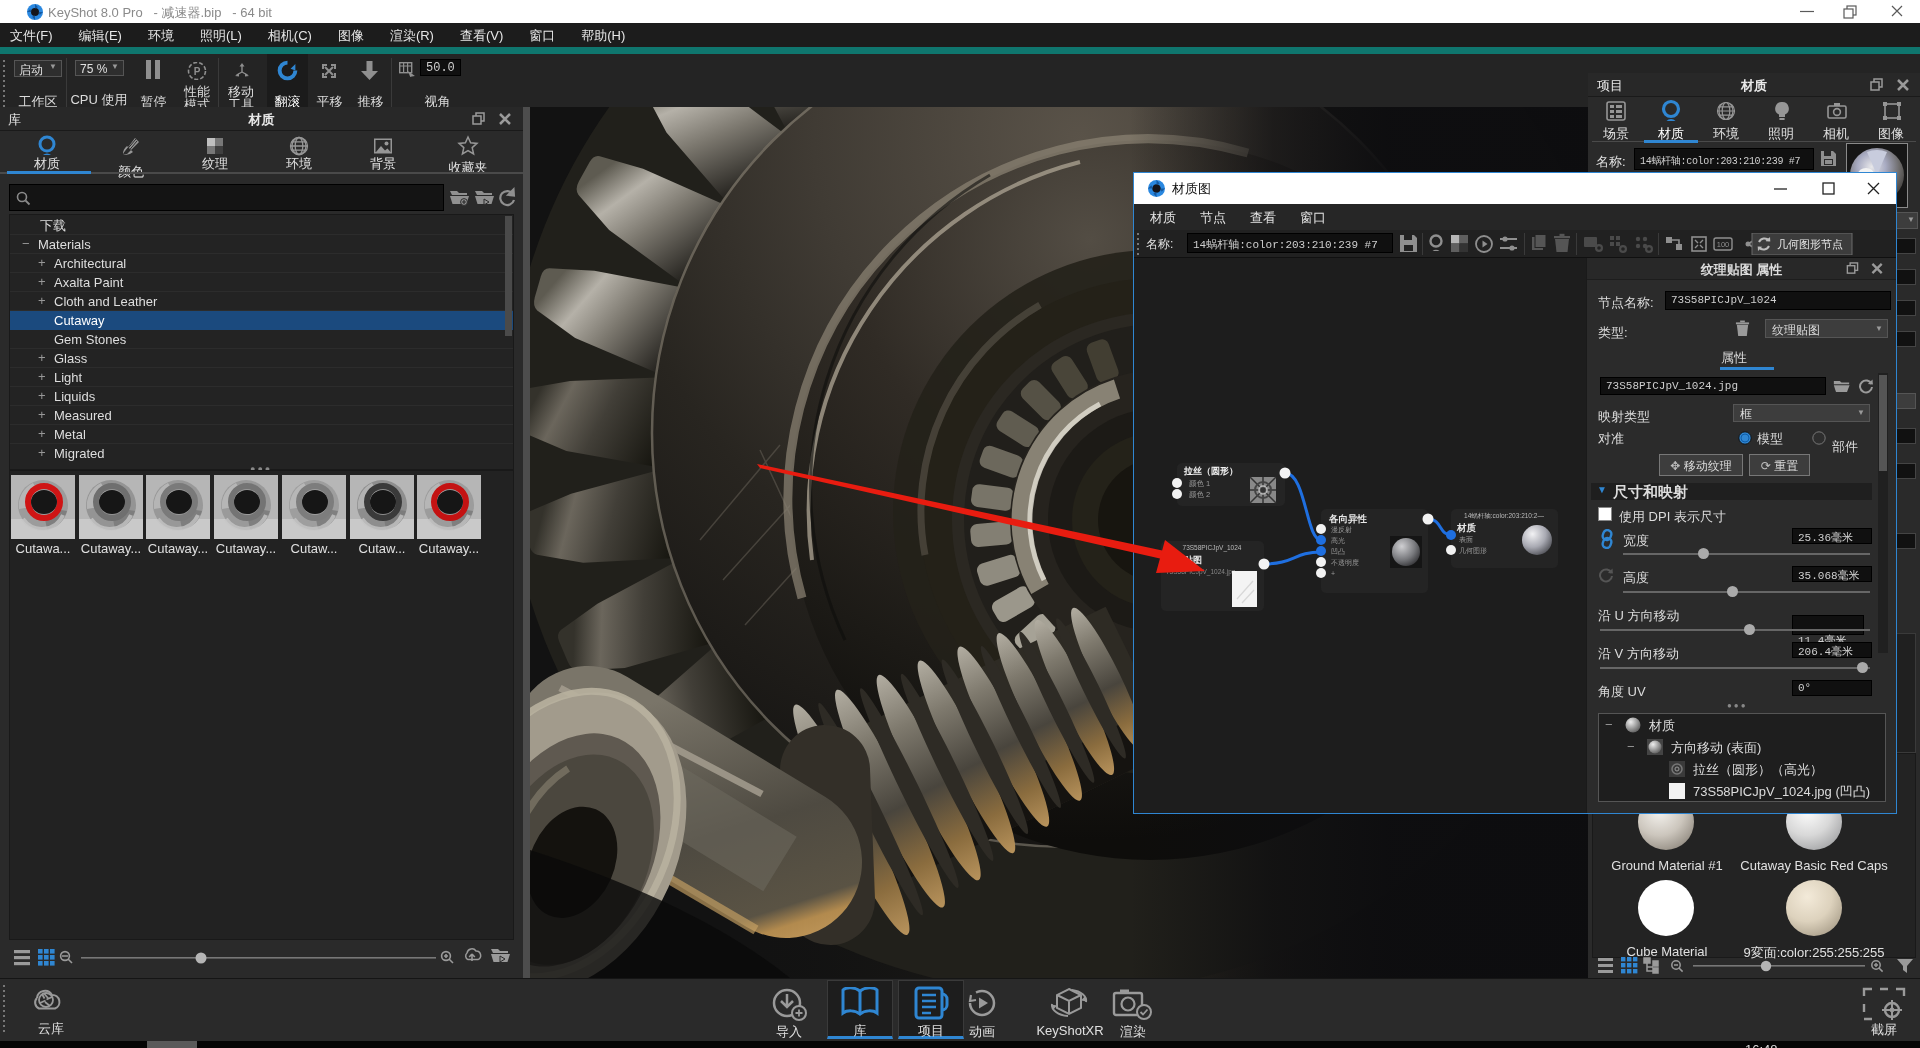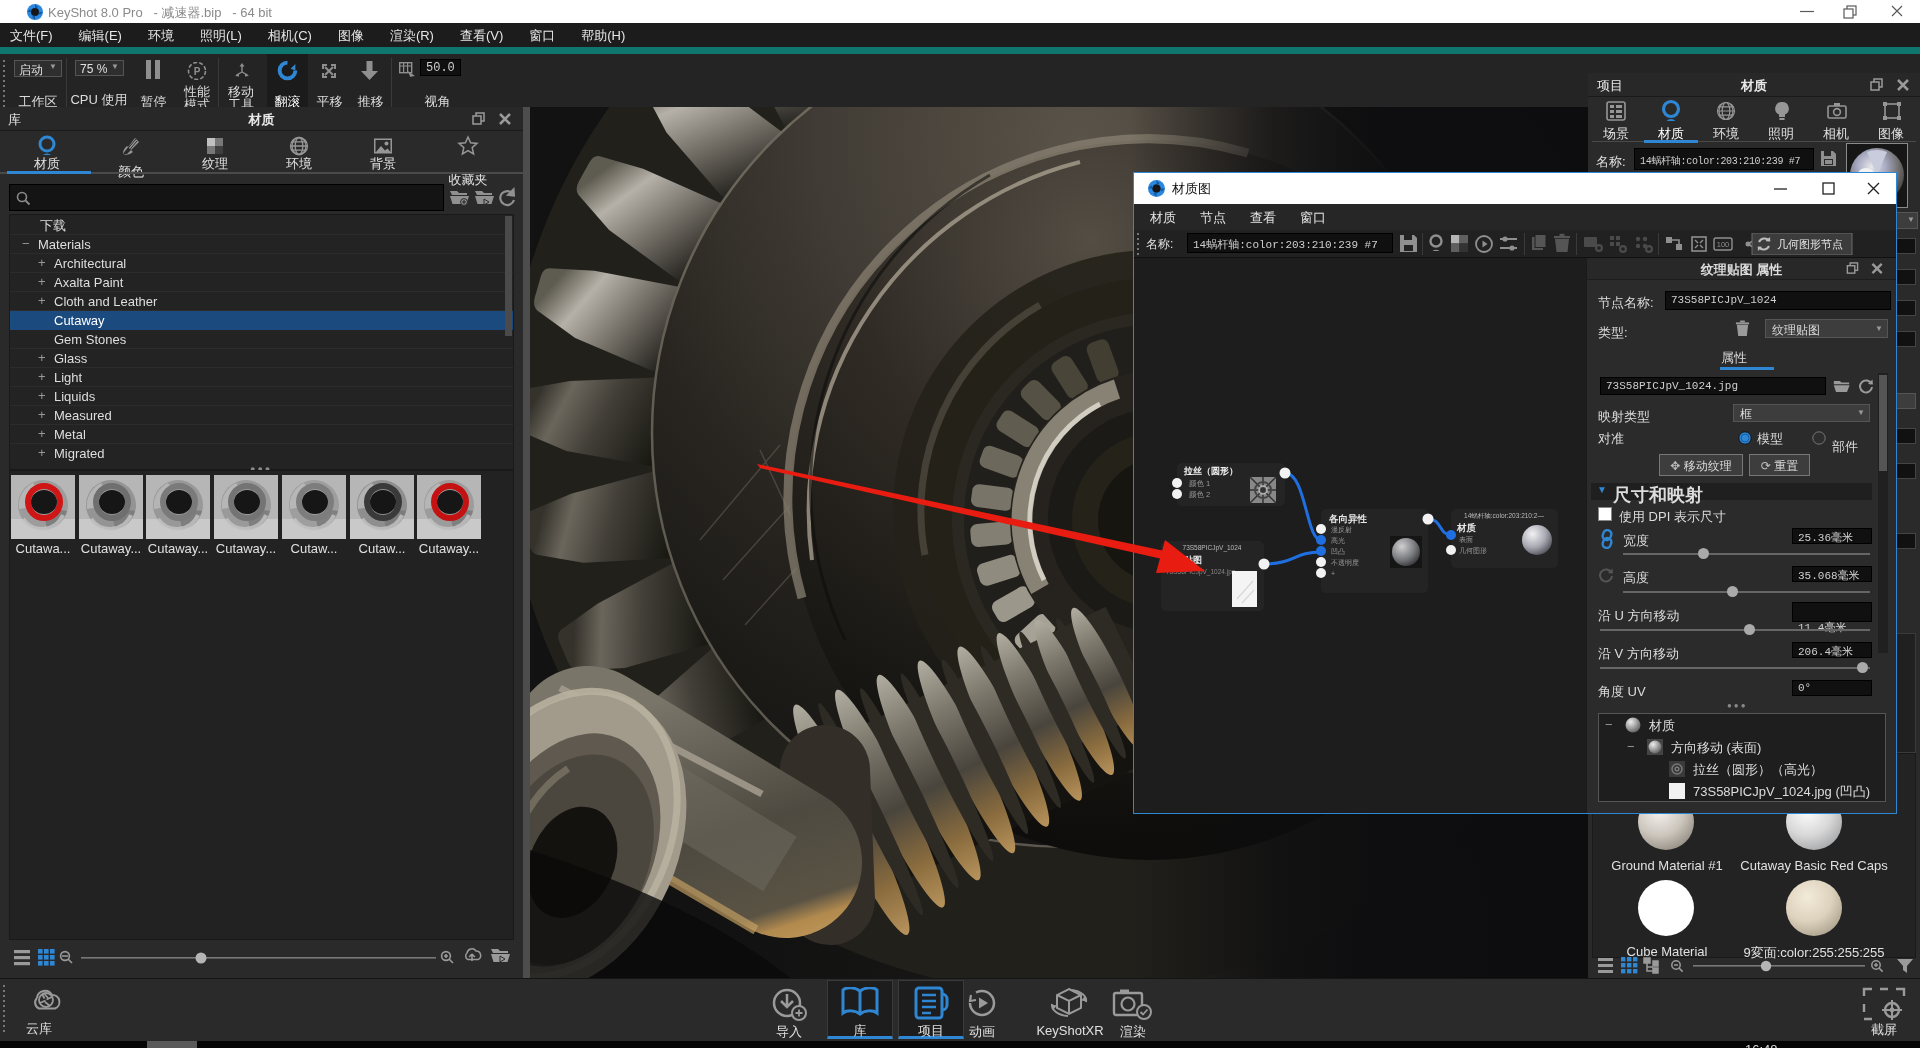--- a/index.html
+++ b/index.html
@@ -389,21 +389,21 @@
       </g>
     <g transform="translate(468,14)">
         <path d="M0 -9 L2.6 -3.2 L9 -2.6 L4.2 1.6 L5.6 8 L0 4.6 L-5.6 8 L-4.2 1.6 L-9 -2.6 L-2.6 -3.2 Z" fill="none" stroke="#969696" stroke-width="1.5"></path>
       </g>
   </svg>
   <div class="abs icolabel" style="left:20px;top:48px;width:54px">材质</div>
   <div class="abs icolabel" style="left:104px;top:56px;width:54px">颜色</div>
   <div class="abs icolabel" style="left:188px;top:48px;width:54px">纹理</div>
   <div class="abs icolabel" style="left:272px;top:48px;width:54px">环境</div>
   <div class="abs icolabel" style="left:356px;top:48px;width:54px">背景</div>
-  <div class="abs icolabel" style="left:434px;top:64px;width:68px">收藏夹</div>
+  <div class="abs icolabel" style="left:434px;top:52px;width:68px">收藏夹</div>
   <div class="abs" style="left:0;top:65px;width:523px;height:2px;background:#4a4a4a"></div>
   <div class="abs" style="left:7px;top:64px;width:84px;height:3px;background:#2f86d2"></div>
 
   <div class="abs" style="left:9px;top:77px;width:435px;height:27px;background:#141414;border:1px solid #000">
     <svg class="abs" style="left:6px;top:6px" width="15" height="15" viewBox="0 0 15 15">
         <circle cx="6" cy="6" r="4.5" fill="none" stroke="#8a8a8a" stroke-width="1.6"></circle>
         <path d="M9.5 9.5 L13.5 13.5" stroke="#8a8a8a" stroke-width="1.8"></path>
       </svg>
   </div>
   <svg class="abs" style="left:449px;top:80px" width="68" height="20" viewBox="0 0 68 20">
@@ -1026,21 +1026,21 @@
       <circle cx="7" cy="7" r="6.2" fill="none" stroke="#111"></circle>
         <circle cx="7" cy="7" r="4" fill="#2f86d2" stroke="#0f5da8"></circle>
       <circle cx="81" cy="7" r="6.2" fill="#2e2e2e" stroke="#777"></circle>
     </svg>
     <span class="abs" style="left:170px;top:172px">模型</span>
     <span class="abs" style="left:245px;top:180px">部件</span>
     <div class="abs" style="left:72px;top:196px;width:84px;height:22px;background:#3d3d3d;border:1px solid #777;text-align:center;font-size:12px;padding-top:3px"><span style="color:#bbb">✥</span> 移动纹理</div>
     <div class="abs" style="left:162px;top:196px;width:61px;height:22px;background:#3d3d3d;border:1px solid #777;text-align:center;font-size:12px;padding-top:3px"><span style="color:#bbb">⟳</span> 重置</div>
     <div class="abs" style="left:4px;top:225px;width:281px;height:17px;background:#1f1f1f">
       <span style="position:absolute;left:6px;top:1px;color:#2f86d2;font-size:10px">▼</span>
-      <span style="position:absolute;left:22px;top:0px;font-weight:bold;font-size:18px">尺寸和映射</span>
+      <span style="position:absolute;left:22px;top:0px;font-weight:bold;font-size:15px">尺寸和映射</span>
     </div>
     <div class="abs" style="left:11px;top:249px;width:14px;height:14px;background:#fff;border:1px solid #888"></div>
     <span class="abs" style="left:32px;top:250px">使用 DPI 表示尺寸</span>
     <svg class="abs" style="left:13px;top:271px" width="14" height="20" viewBox="0 0 14 20">
         <g fill="none" stroke="#2f86d2" stroke-width="2.4">
           <rect x="3" y="1" width="8" height="10" rx="4" transform="rotate(20 7 6)"></rect>
           <rect x="3" y="9" width="8" height="10" rx="4" transform="rotate(20 7 14)"></rect>
         </g>
       </svg>
     <span class="abs" style="left:36px;top:274px">宽度</span>
@@ -1051,21 +1051,21 @@
         <g fill="none" stroke="#555" stroke-width="2">
           <path d="M13.5 6 a6 6 0 1 0 0.5 3"></path>
           <path d="M14.5 1.5 l0.4 5 -5 -0.5 Z" fill="#555" stroke="none"></path>
         </g>
       </svg>
     <span class="abs" style="left:36px;top:311px">高度</span>
     <div class="txtbox" style="left:205px;top:308px;width:80px;height:16px;font-size:11px;padding-top:1px">35.068毫米</div>
     <div class="abs" style="left:36px;top:333px;width:247px;height:2px;background:#666"></div>
     <div class="abs" style="left:140px;top:328px;width:11px;height:11px;background:#aaa;border-radius:50%"></div>
     <span class="abs" style="left:11px;top:349px">沿 U 方向移动</span>
-    <div class="txtbox" style="left:205px;top:344px;width:80px;height:16px;font-size:11px;padding-top:17px">11.4毫米</div>
+    <div class="txtbox" style="left:205px;top:357px;width:72px;height:16px;font-size:11px;padding-top:17px">11.4毫米</div>
     <div class="abs" style="left:13px;top:371px;width:270px;height:2px;background:#666"></div>
     <div class="abs" style="left:157px;top:366px;width:11px;height:11px;background:#aaa;border-radius:50%"></div>
     <span class="abs" style="left:11px;top:387px">沿 V 方向移动</span>
     <div class="txtbox" style="left:205px;top:384px;width:80px;height:16px;font-size:11px;padding-top:1px">206.4毫米</div>
     <div class="abs" style="left:13px;top:409px;width:270px;height:2px;background:#666"></div>
     <div class="abs" style="left:270px;top:404px;width:11px;height:11px;background:#aaa;border-radius:50%"></div>
     <span class="abs" style="left:11px;top:425px">角度 UV</span>
     <div class="txtbox" style="left:205px;top:422px;width:80px;height:16px;font-size:11px;padding-top:1px">0°</div>
     <div class="abs" style="left:140px;top:443px;color:#888;font-size:8px;letter-spacing:2px">●●●</div>
     <div class="abs" style="left:11px;top:455px;width:288px;height:89px;background:#1e1e1e;border:1px solid #555;font-size:13px">
@@ -1120,21 +1120,21 @@
         <rect y="45" width="2" height="2"></rect>
       </g>
     </svg>
   <svg class="abs" style="left:27px;top:7px" width="40" height="32" viewBox="0 0 40 32">
     <path d="M10 12 a8 8 0 0 1 15 -3 a7 7 0 0 1 3 13.5 h-16 a6.5 6.5 0 0 1 -2 -10.5" fill="none" stroke="#9a9a9a" stroke-width="2"></path>
     <g transform="translate(19,14)" fill="none" stroke="#9a9a9a" stroke-width="1.8">
         <circle r="7"></circle>
         <path d="M-2 -6.5 L2 -2 M6 -3 L0.5 -0.5 M4 6 L-1 2 M-6 3 L-0.5 0.5 M-4 -6 L-1.5 -1.5"></path>
       </g>
   </svg>
-  <div class="icolabel" style="left:16px;top:41px;width:46px">云库</div>
+  <div class="icolabel" style="left:28px;top:41px;width:46px">云库</div>
 
   <svg class="abs" style="left:770px;top:9px" width="40" height="34" viewBox="0 0 40 34">
     <circle cx="17" cy="15" r="13" fill="none" stroke="#9a9a9a" stroke-width="2.5"></circle>
     <path d="M17 6 v12 M11 13 l6 6 6 -6" fill="none" stroke="#9a9a9a" stroke-width="2.5"></path>
     <circle cx="29" cy="25" r="7" fill="#2a2a2a" stroke="#9a9a9a" stroke-width="2"></circle>
     <path d="M29 21.5 v7 M25.5 25 h7" stroke="#9a9a9a" stroke-width="1.8"></path>
   </svg>
   <div class="icolabel" style="left:764px;top:44px;width:50px">导入</div>
 
   <div class="abs" style="left:827px;top:1px;width:66px;height:59px;background:#1d1d1d;border:1px solid #3a3a3a;border-bottom:3px solid #2f86d2"></div>

